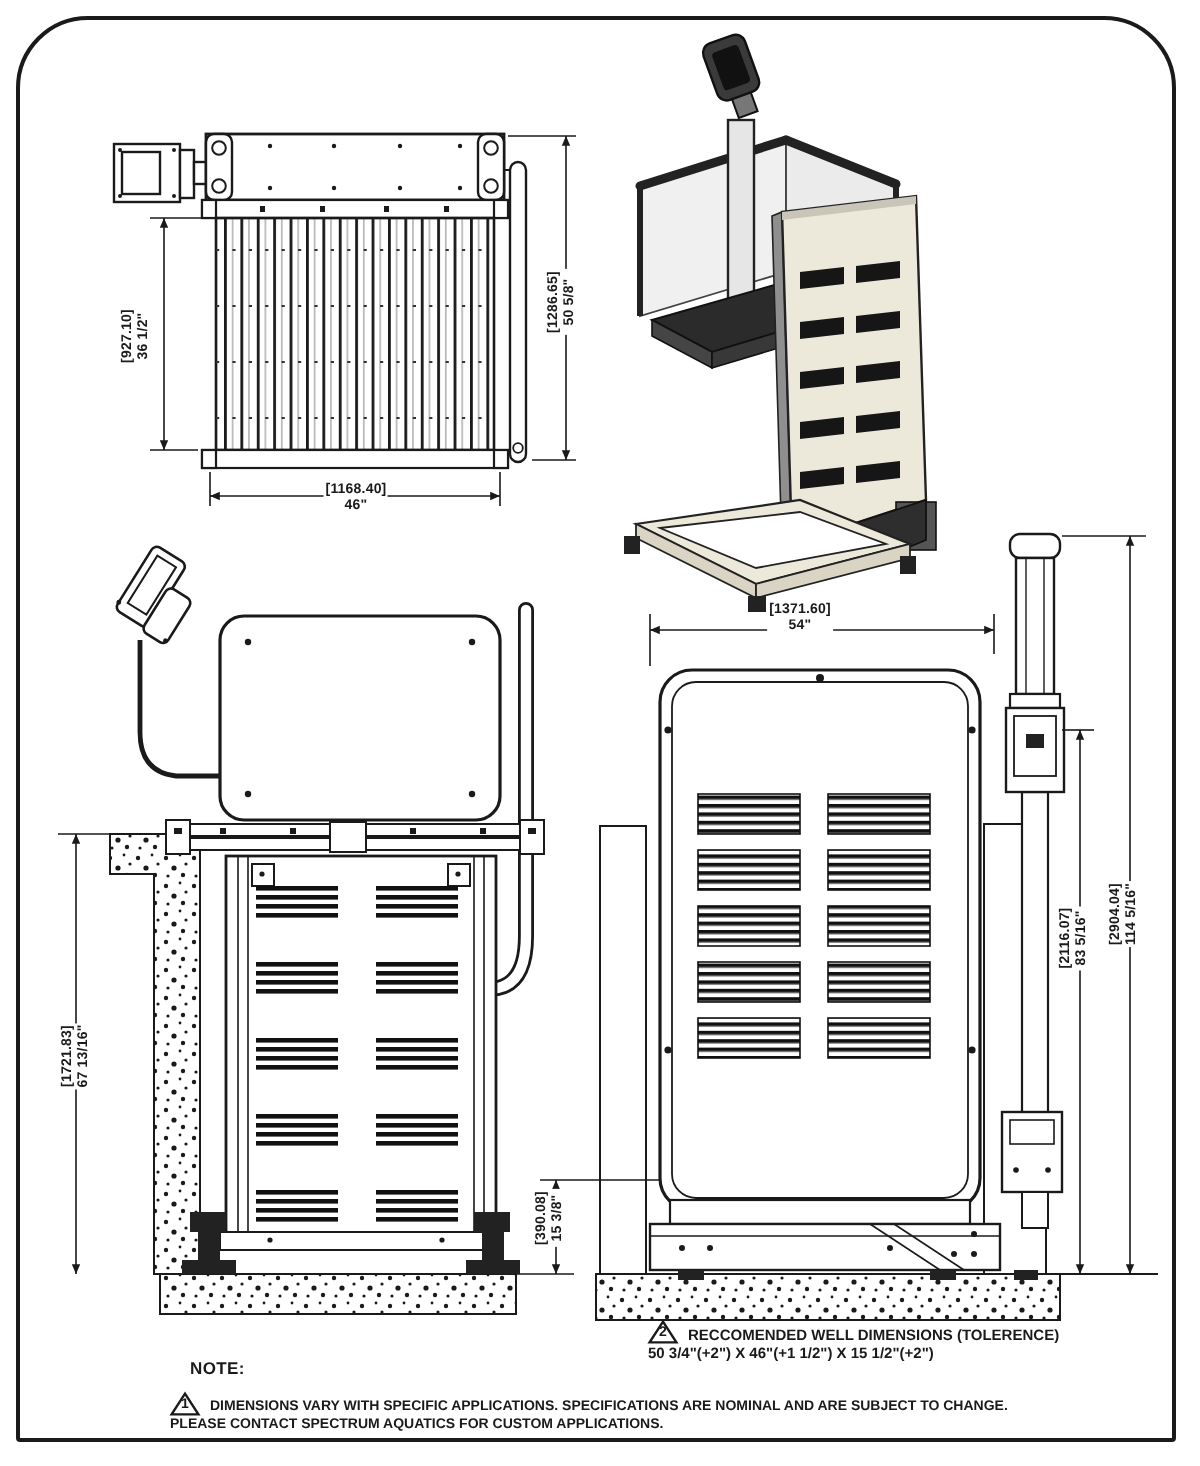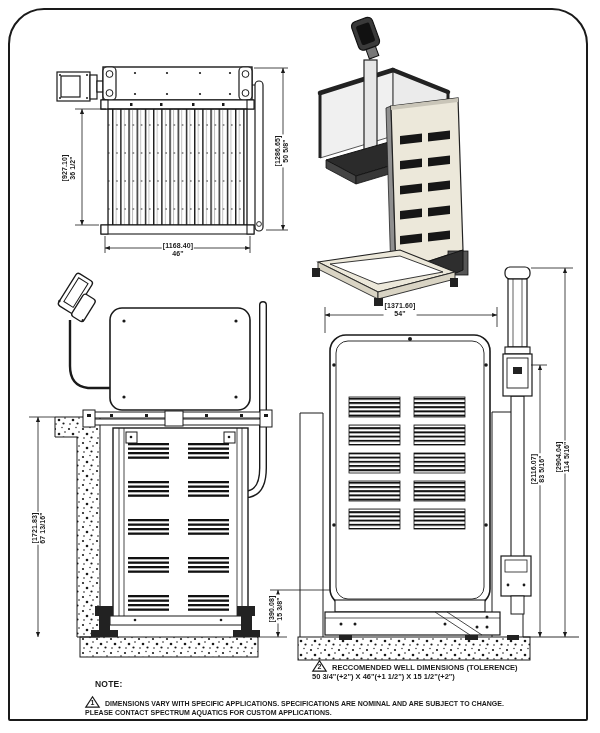--- a/index.html
+++ b/index.html
@@ -490,21 +490,21 @@
         <svg width="15" height="12" viewBox="0 0 15 12">
             <polygon points="7.5,0.8 14.2,11.2 0.8,11.2" fill="none" stroke="#1a1a1a" stroke-width="1.2"></polygon>
           </svg>
         <span class="tri-num">1</span>
       </span>
       <span class="note1-text">DIMENSIONS VARY WITH SPECIFIC APPLICATIONS. SPECIFICATIONS ARE NOMINAL AND ARE SUBJECT TO CHANGE.</span>
     </div>
     <div class="note1-text" style="margin-top:1px">PLEASE CONTACT SPECTRUM AQUATICS FOR CUSTOM APPLICATIONS.</div>
   </div>
 
-  <div class="note-block" style="left:312px;top:660px">
+  <div class="note-block" style="left:324px;top:660px">
     <div class="note-row">
       <span class="tri">
         <svg width="15" height="12" viewBox="0 0 15 12">
             <polygon points="7.5,0.8 14.2,11.2 0.8,11.2" fill="none" stroke="#1a1a1a" stroke-width="1.2"></polygon>
           </svg>
         <span class="tri-num">2</span>
       </span>
       <span class="note2-text">RECCOMENDED WELL DIMENSIONS (TOLERENCE)</span>
     </div>
     <div class="note2-text">50 3/4"(+2") X 46"(+1 1/2") X 15 1/2"(+2")</div>

